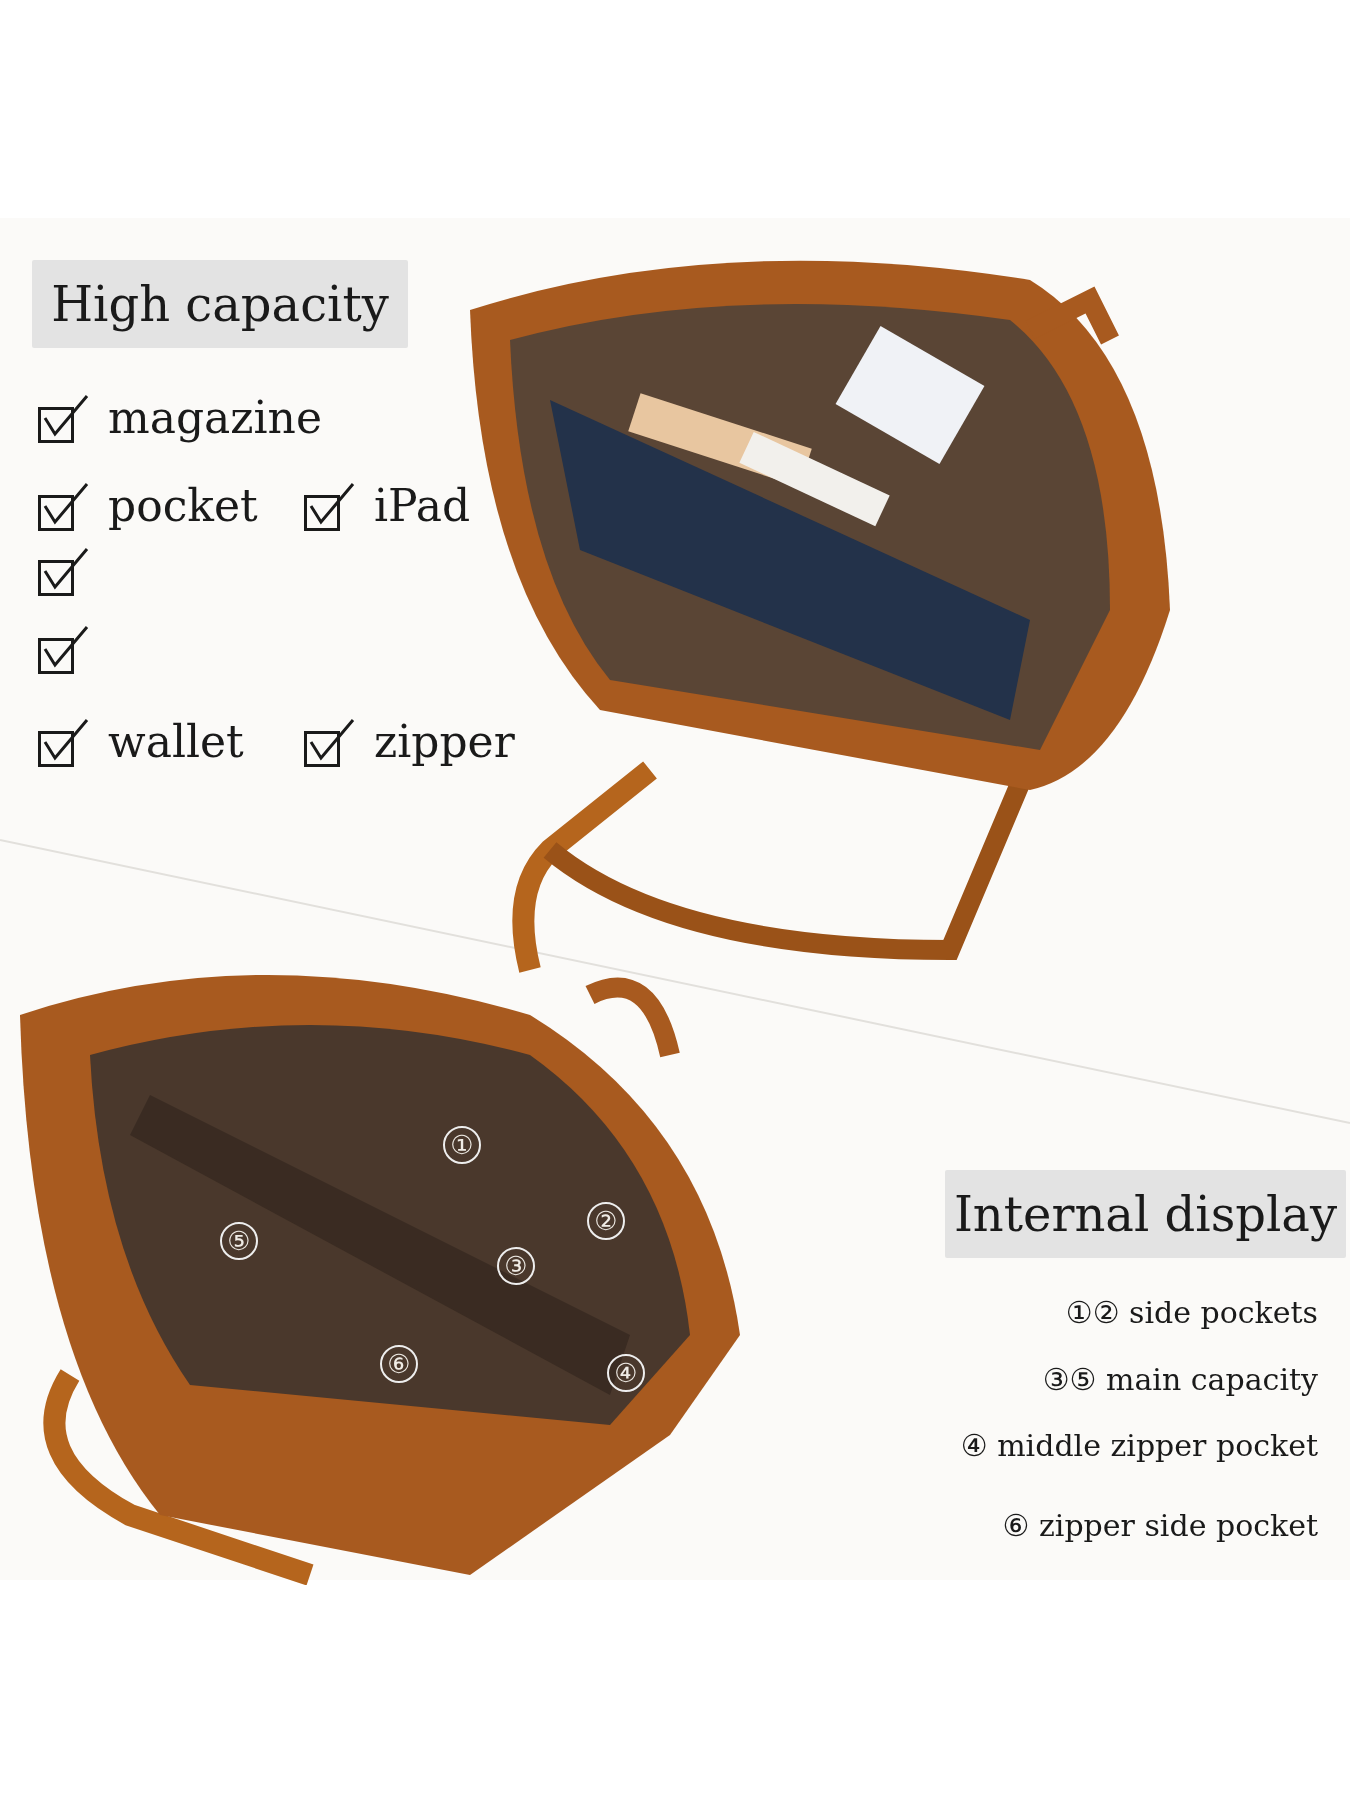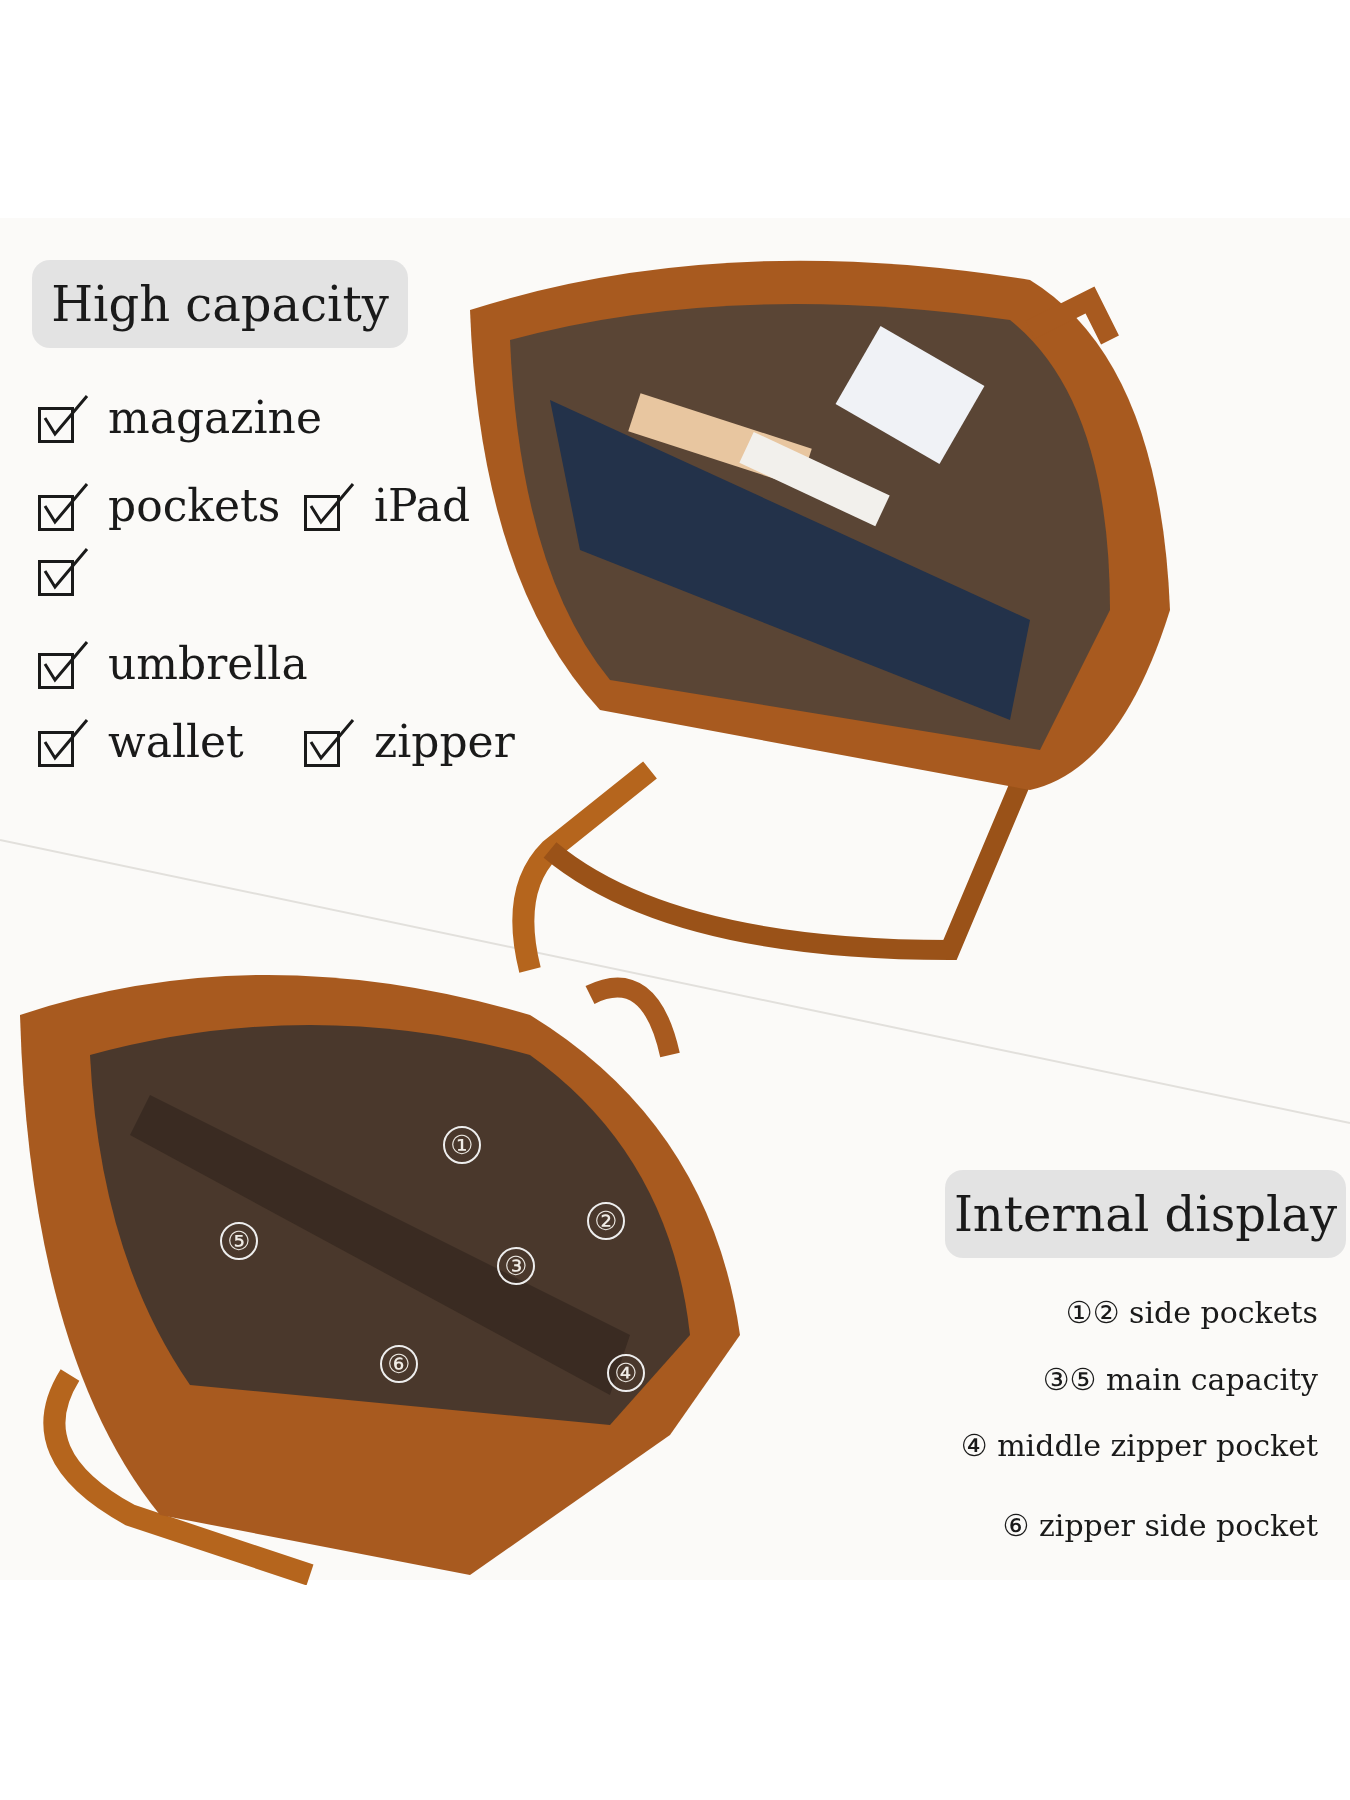--- a/index.html
+++ b/index.html
@@ -1,19 +1,19 @@
 <!DOCTYPE html>
 <html><head>
 <meta charset="utf-8">
 <style>
   html,body{margin:0;padding:0;}
   body{width:1350px;height:1800px;background:#ffffff;position:relative;overflow:hidden;font-family:"DejaVu Serif","Liberation Serif",serif;color:#1a1a1a;}
   .panel{position:absolute;left:0;top:218px;width:1350px;height:1362px;background:#fbfaf8;}
   .diag{position:absolute;left:0;top:0;width:1350px;height:1362px;}
-  .pill{position:absolute;background:#e3e3e3;border-radius:18px;font-size:48px;display:flex;align-items:center;justify-content:center;}
+  .pill{position:absolute;background:#e3e3e3;border-radius:2px;font-size:48px;display:flex;align-items:center;justify-content:center;}
   .pill-hc{left:32px;top:260px;width:376px;height:88px;}
   .pill-id{left:945px;top:1170px;width:401px;height:88px;}
   .check-row{position:absolute;display:flex;align-items:flex-end;font-size:44px;}
   .cb{width:36px;height:36px;border:3px solid #1a1a1a;position:relative;margin-right:34px;box-sizing:border-box;}
   .cb svg{position:absolute;left:0;top:-18px;overflow:visible;}
   .spec{position:absolute;right:32px;font-size:30px;text-align:right;white-space:nowrap;}
   .bag{position:absolute;}
   .num{position:absolute;width:34px;height:34px;border:2px solid #eee;border-radius:50%;color:#f0ece6;font-size:26px;display:flex;align-items:center;justify-content:center;font-family:"DejaVu Sans",sans-serif;}
 </style>
 </head>
@@ -61,21 +61,21 @@
       </svg>
     </span>
   <span>magazine</span>
 </div>
 <div class="check-row" style="left:38px;top:480px">
   <span class="cb">
       <svg width="50" height="50">
         <path d="M4 26 L14 42 L46 4" stroke="#1a1a1a" stroke-width="3" fill="none"></path>
       </svg>
     </span>
-  <span>pockets</span>
+  <span>pocket</span>
 </div>
 <div class="check-row" style="left:304px;top:480px">
   <span class="cb">
       <svg width="50" height="50">
         <path d="M4 26 L14 42 L46 4" stroke="#1a1a1a" stroke-width="3" fill="none"></path>
       </svg>
     </span>
   <span>iPad</span>
 </div>
 <div class="check-row" style="left:38px;top:560px">
@@ -84,21 +84,20 @@
         <path d="M4 26 L14 42 L46 4" stroke="#1a1a1a" stroke-width="3" fill="none"></path>
       </svg>
     </span>
 </div>
 <div class="check-row" style="left:38px;top:638px">
   <span class="cb">
       <svg width="50" height="50">
         <path d="M4 26 L14 42 L46 4" stroke="#1a1a1a" stroke-width="3" fill="none"></path>
       </svg>
     </span>
-  <span>umbrella</span>
 </div>
 <div class="check-row" style="left:38px;top:716px">
   <span class="cb">
       <svg width="50" height="50">
         <path d="M4 26 L14 42 L46 4" stroke="#1a1a1a" stroke-width="3" fill="none"></path>
       </svg>
     </span>
   <span>wallet</span>
 </div>
 <div class="check-row" style="left:304px;top:716px">

